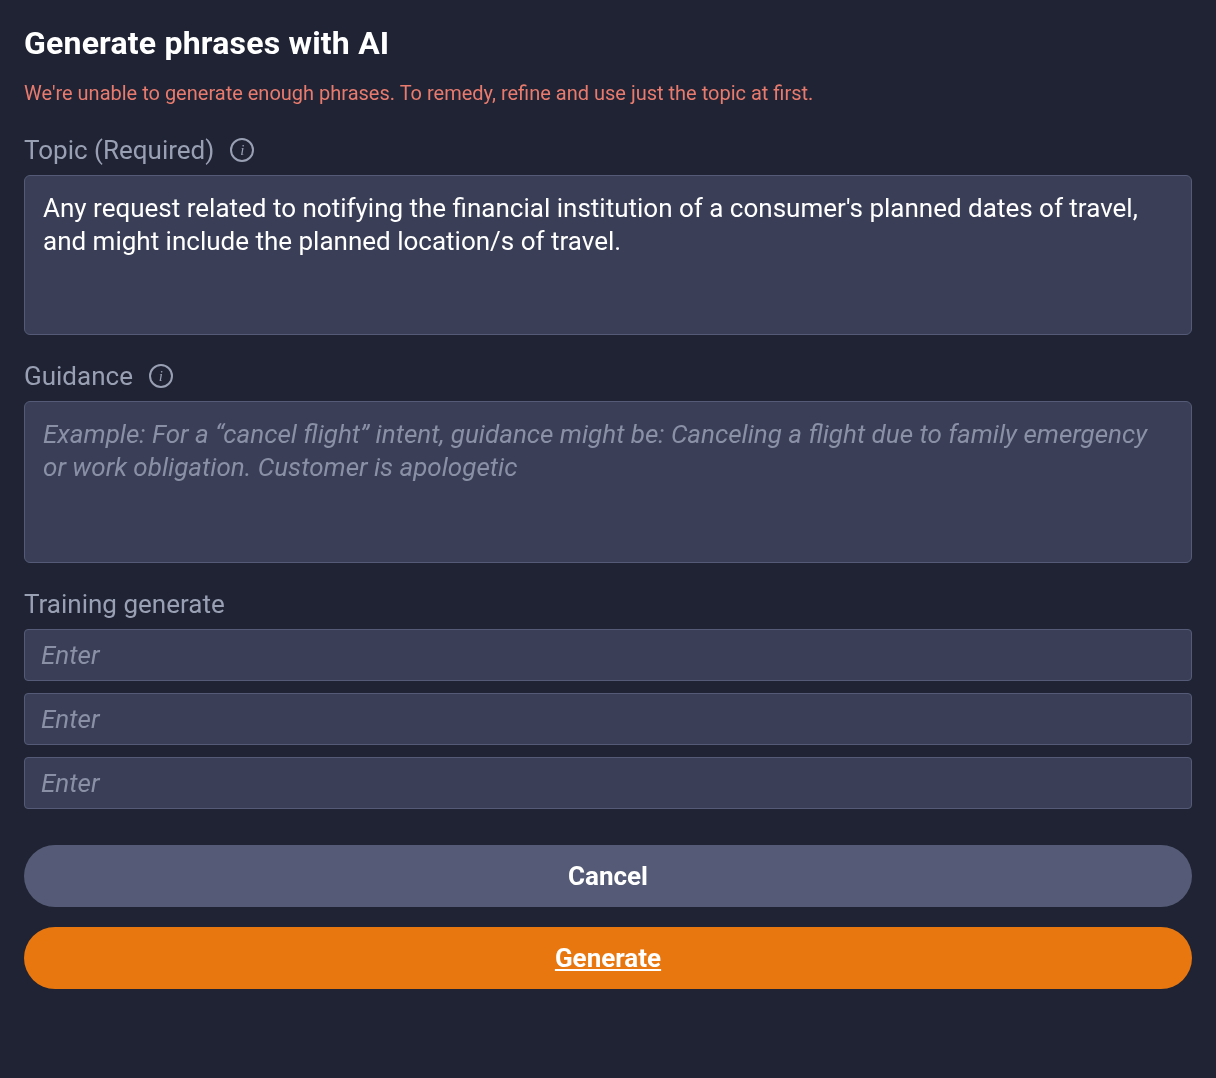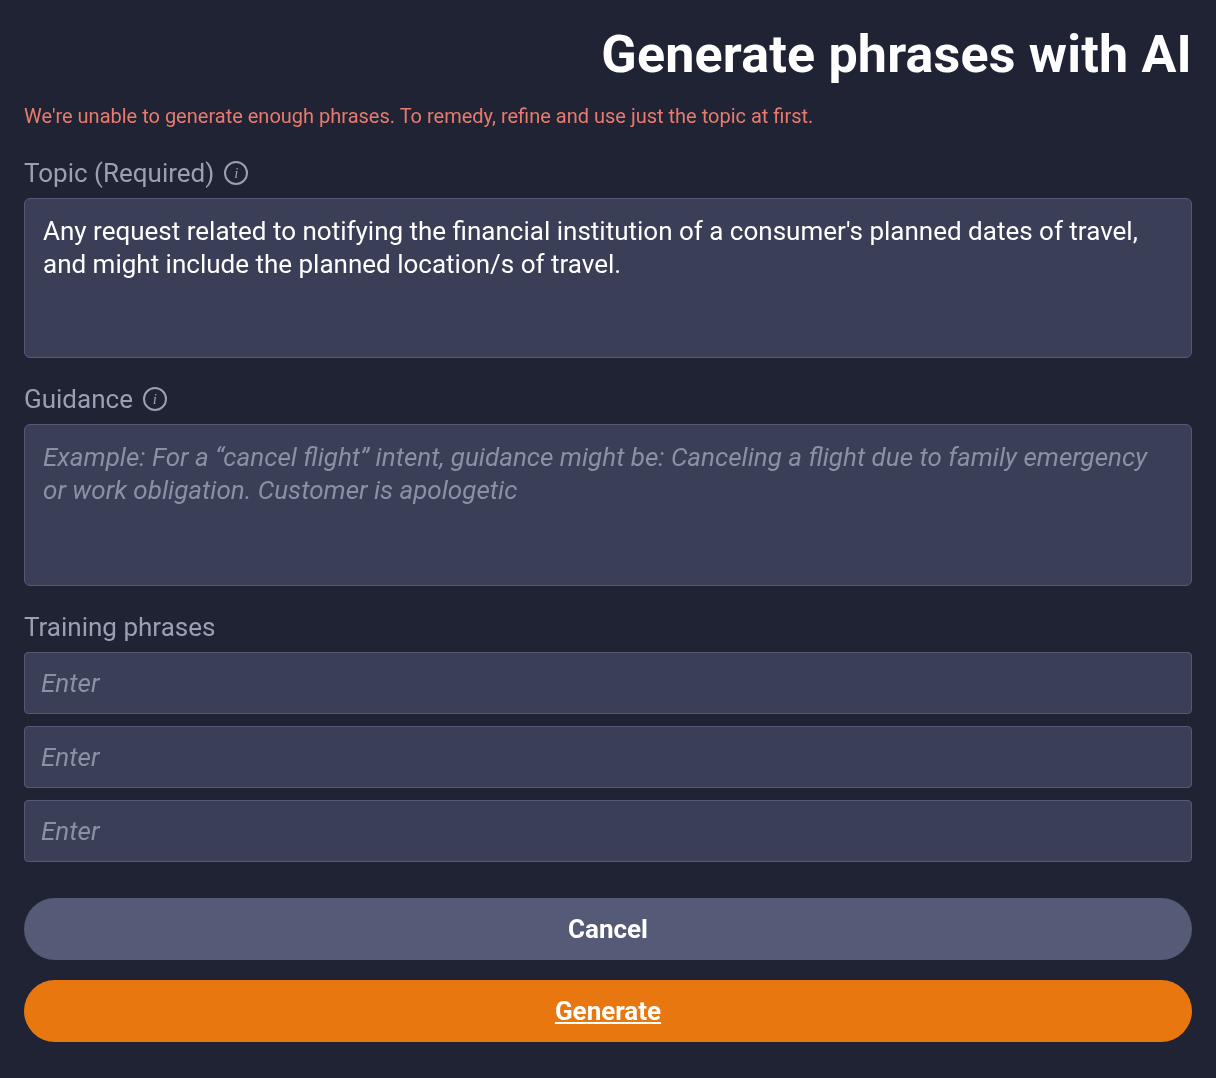--- a/index.html
+++ b/index.html
@@ -8,39 +8,38 @@
       height: 1078px;
       background: #1f2333;
       font-family: -apple-system, BlinkMacSystemFont, "Segoe UI", Roboto, Helvetica, Arial, sans-serif;
       color: #e6e8ee;
       overflow: hidden;
     }
     .container {
       padding: 24px 24px 28px 24px;
     }
     .page-title {
-      font-size: 52px;
+      font-size: 32px;
       font-weight: 700;
       color: #ffffff;
       margin-bottom: 18px;
       letter-spacing: 0.2px;
-      text-align: right;
     }
     .error-message {
       font-size: 20px;
       font-weight: 400;
       color: #e97b6e;
       line-height: 1.35;
       margin-bottom: 28px;
     }
     .field-block { margin-bottom: 22px; }
     .label-row {
       display: flex;
       align-items: center;
-      gap: 10px;
+      gap: 16px;
       margin-bottom: 10px;
     }
     .field-label {
       font-size: 26px;
       color: #9aa0b4;
       font-weight: 400;
     }
     .info-icon {
       width: 24px; height: 24px;
       border: 2px solid #9aa0b4;
@@ -76,21 +75,21 @@
     .phrase-input {
       width: 100%;
       background: #3a3f57;
       border: 1px solid #555b76;
       border-radius: 4px;
       padding: 12px 16px;
       font-size: 26px;
       color: #ffffff;
       font-family: inherit;
       margin-bottom: 12px;
-      height: 62px;
+      height: 52px;
     }
     .phrase-input::placeholder {
       color: #8a90a6;
       font-style: italic;
     }
     .footer {
       display: flex;
       justify-content: flex-end;
       gap: 20px;
       margin-top: 24px;
@@ -128,21 +127,21 @@
   <div class="field-block">
     <div class="label-row">
       <span class="field-label">Guidance</span>
       <span class="info-icon">i</span>
     </div>
     <textarea class="textarea guidance" placeholder="Example: For a “cancel flight” intent, guidance might be: Canceling a flight due to family emergency or work obligation. Customer is apologetic" style=""></textarea>
   </div>
 
   <div class="field-block" style="margin-bottom:0;">
     <div class="label-row">
-      <span class="field-label">Training phrases</span>
+      <span class="field-label">Training generate</span>
     </div>
     <input type="text" class="phrase-input" placeholder="Enter" style="">
     <input type="text" class="phrase-input" placeholder="Enter" style="">
     <input type="text" class="phrase-input" placeholder="Enter" style="">
   </div>
 
   <div class="footer">
     <button class="btn btn-cancel">Cancel</button>
     <button class="btn btn-primary">Generate</button>
   </div>

